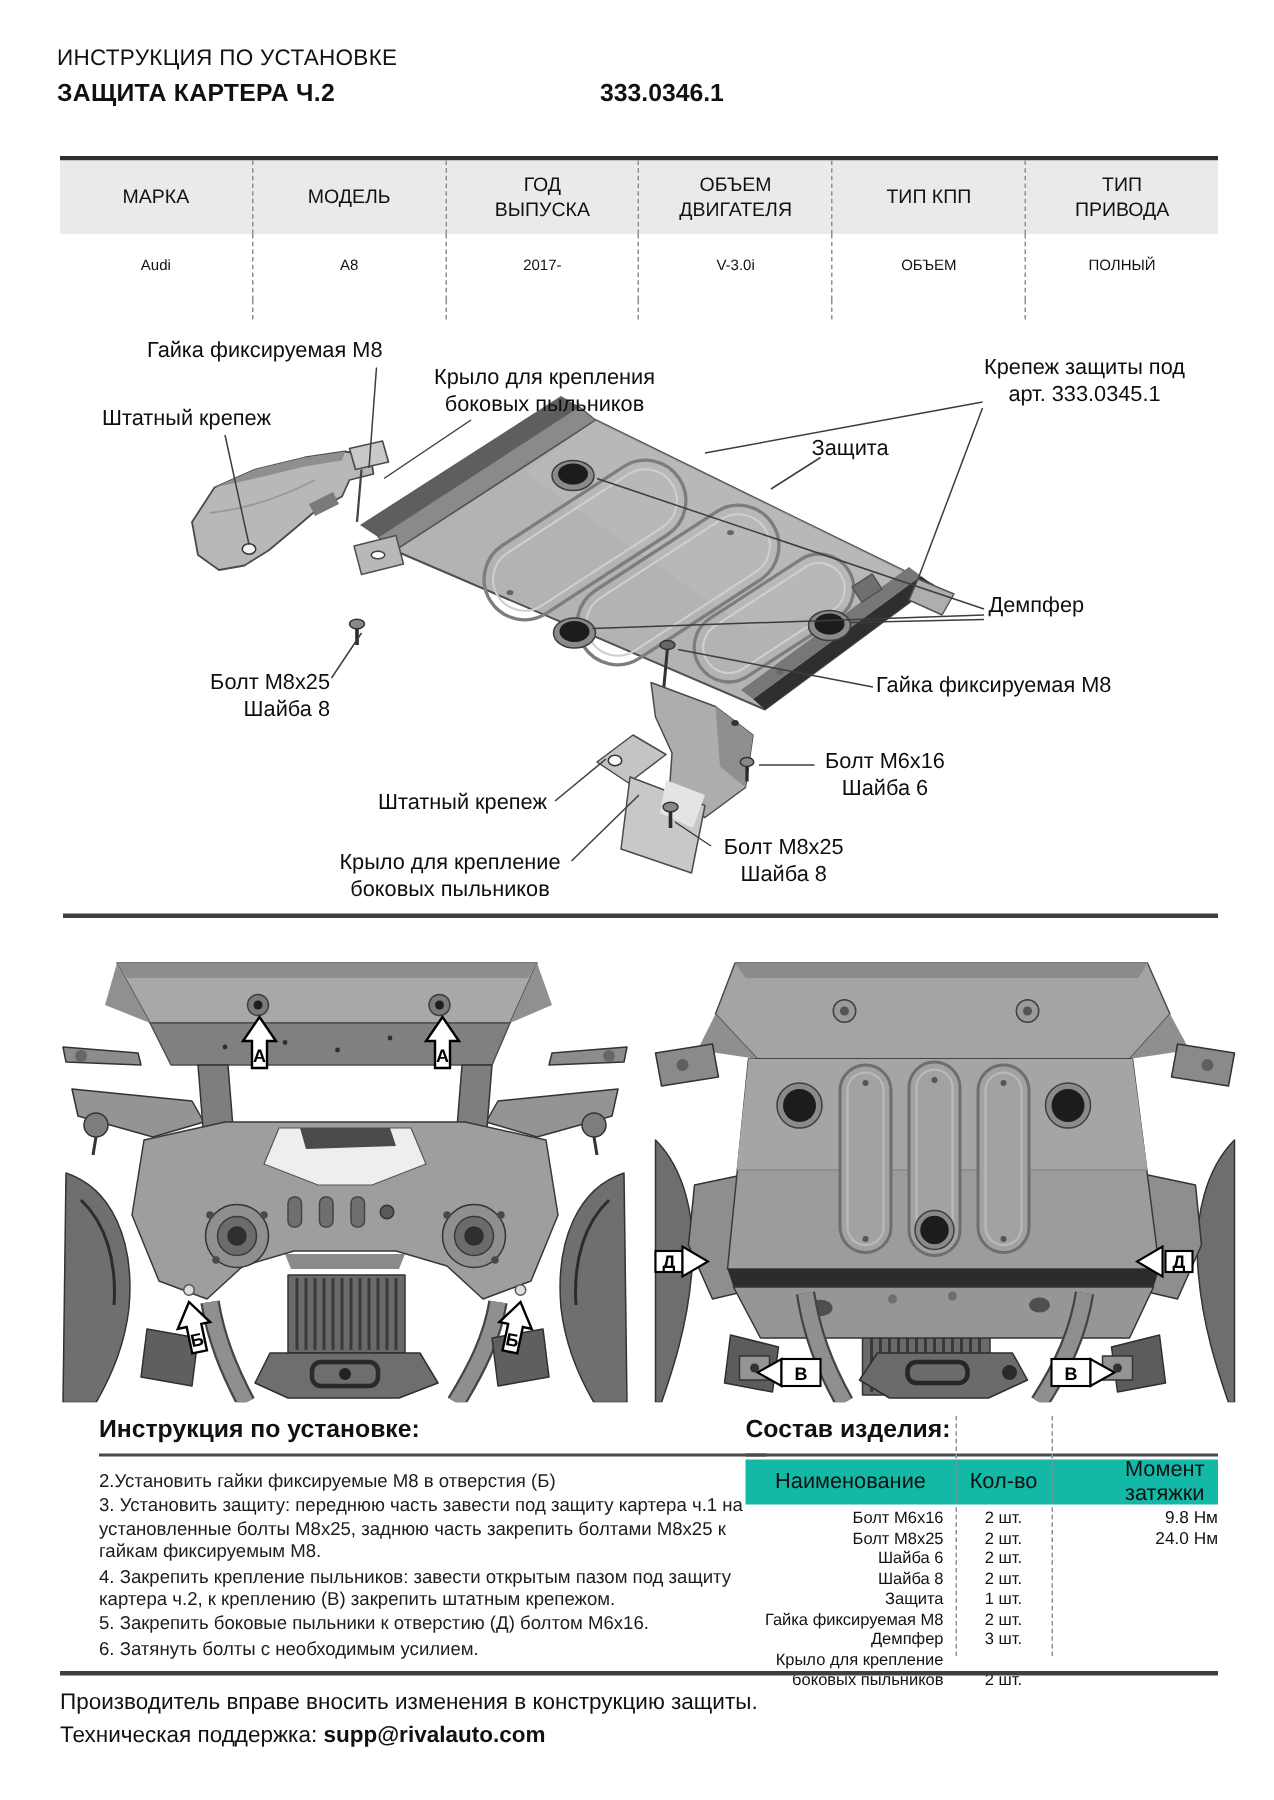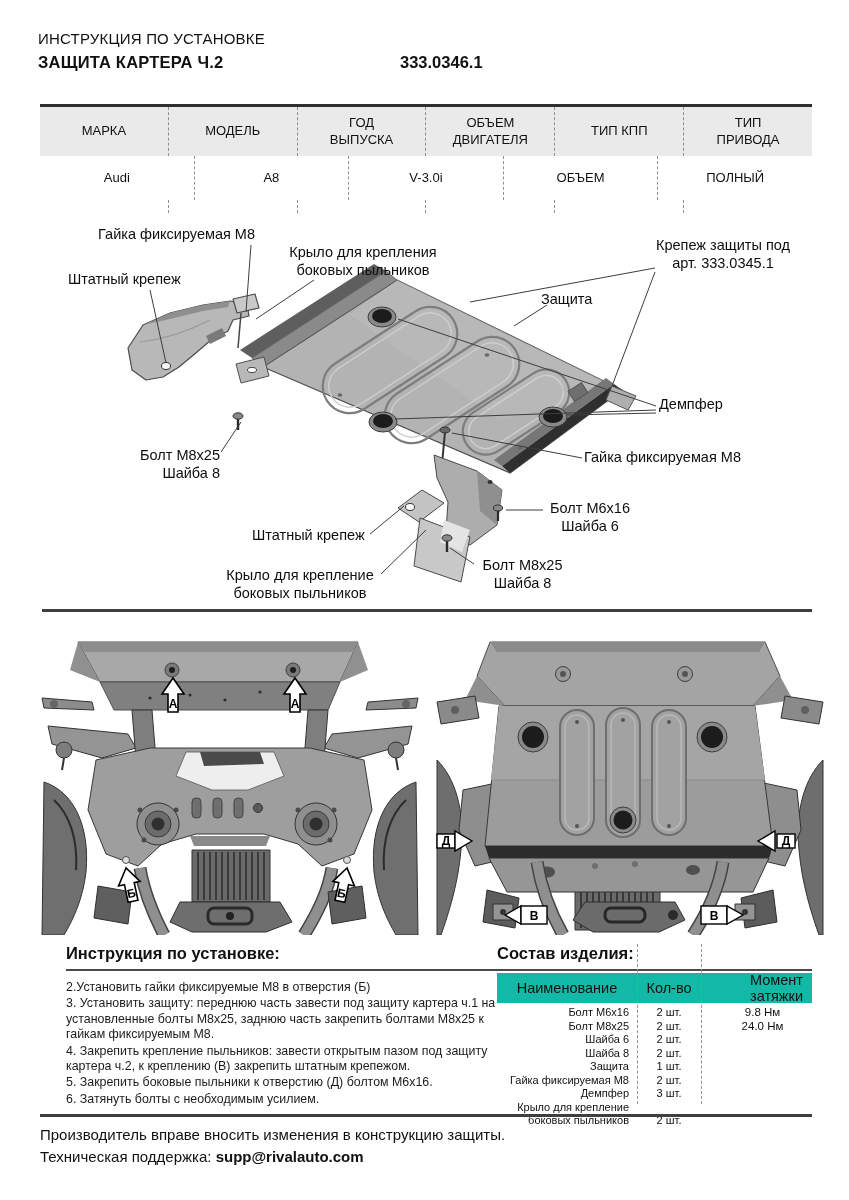--- a/index.html
+++ b/index.html
@@ -10,21 +10,21 @@
   .doc-sub{left:38px;top:30px;font-size:15px;letter-spacing:.2px;}
   .doc-title{left:38px;top:53px;font-size:16.5px;font-weight:bold;letter-spacing:.2px;}
   .part-no{left:400px;top:53px;font-size:16.5px;font-weight:bold;}
   
   .vtable{left:40px;top:104px;width:772px;border-top:3px solid #2f2f2f;}
   .vrow{display:flex;border-radius:13px;}
   .vcell{flex:1;display:flex;align-items:center;justify-content:center;text-align:center;
          font-size:13px;line-height:1.25;white-space:pre-line;}
   .vcell+.vcell{border-left:1px dashed #8f8f8f;}
   .vhead .vcell{background:#eaeaea;height:49px;}
-  .vdata .vcell{height:44px;font-size:13px;}
+  .vdata .vcell{height:44px;font-size:10px;}
   .vext .vcell{height:13px;}
   
   .diagram{left:0;top:220px;width:849px;height:392px;}
   .dsvg{position:absolute;left:0;top:0;}
   .lbl{position:absolute;font-size:14.5px;line-height:1.24;color:#0e0e0e;}
   .nowrap{white-space:nowrap;}
   
   .rule{background:#3f3f3f;}
   .rule-mid{left:42px;top:609px;width:770px;height:3px;}
   .rule-foot{left:40px;top:1114px;width:772px;height:3px;}
@@ -42,21 +42,21 @@
   
   .parts{left:497px;top:944px;width:315px;}
   .phead{display:flex;background:#14b8a6;height:30px;align-items:center;font-size:14.5px;margin-top:2px;position:relative;z-index:1;}
   .pcol-name{width:140px;text-align:center;box-sizing:border-box;}
   .pcol-qty{width:64px;text-align:center;box-sizing:border-box;}
   .pcol-tq{width:111px;text-align:center;box-sizing:border-box;padding-left:40px;}
   .prow{display:flex;align-items:flex-end;font-size:11px;line-height:13.5px;}
   .prows{margin-top:3px;}
   .pc-name{width:140px;text-align:right;padding-right:8px;box-sizing:border-box;}
   .pc-qty{width:64px;text-align:center;box-sizing:border-box;}
-  .pc-tq{width:111px;text-align:center;padding-left:12px;box-sizing:border-box;font-size:11.5px;}
+  .pc-tq{width:111px;text-align:right;padding-left:12px;box-sizing:border-box;font-size:11.5px;}
   .pdash{position:absolute;top:0;height:160px;border-left:1.5px dashed #8f8f8f;z-index:5;}
   .pdash1{left:140px;} .pdash2{left:204px;}
   
   .foot1{left:40px;top:1126px;font-size:15px;}
   .foot2{left:40px;top:1148px;font-size:15px;}
   .foot2 b{font-weight:bold;}
 </style>
 </head>
 <body>
 
@@ -74,20 +74,21 @@
 ВЫПУСКА</div>
       <div class="vcell">ОБЪЕМ
 ДВИГАТЕЛЯ</div>
       <div class="vcell">ТИП КПП</div>
       <div class="vcell">ТИП
 ПРИВОДА</div>
     </div>
     <div class="vrow vdata">
       <div class="vcell">Audi</div>
       <div class="vcell">A8</div>
+      <div class="vcell">2017-</div>
       <div class="vcell">V-3.0i</div>
       <div class="vcell">ОБЪЕМ</div>
       <div class="vcell">ПОЛНЫЙ</div>
     </div>
     <div class="vrow vext">
       <div class="vcell"></div>
         <div class="vcell"></div>
         <div class="vcell"></div>
       <div class="vcell"></div>
         <div class="vcell"></div>

